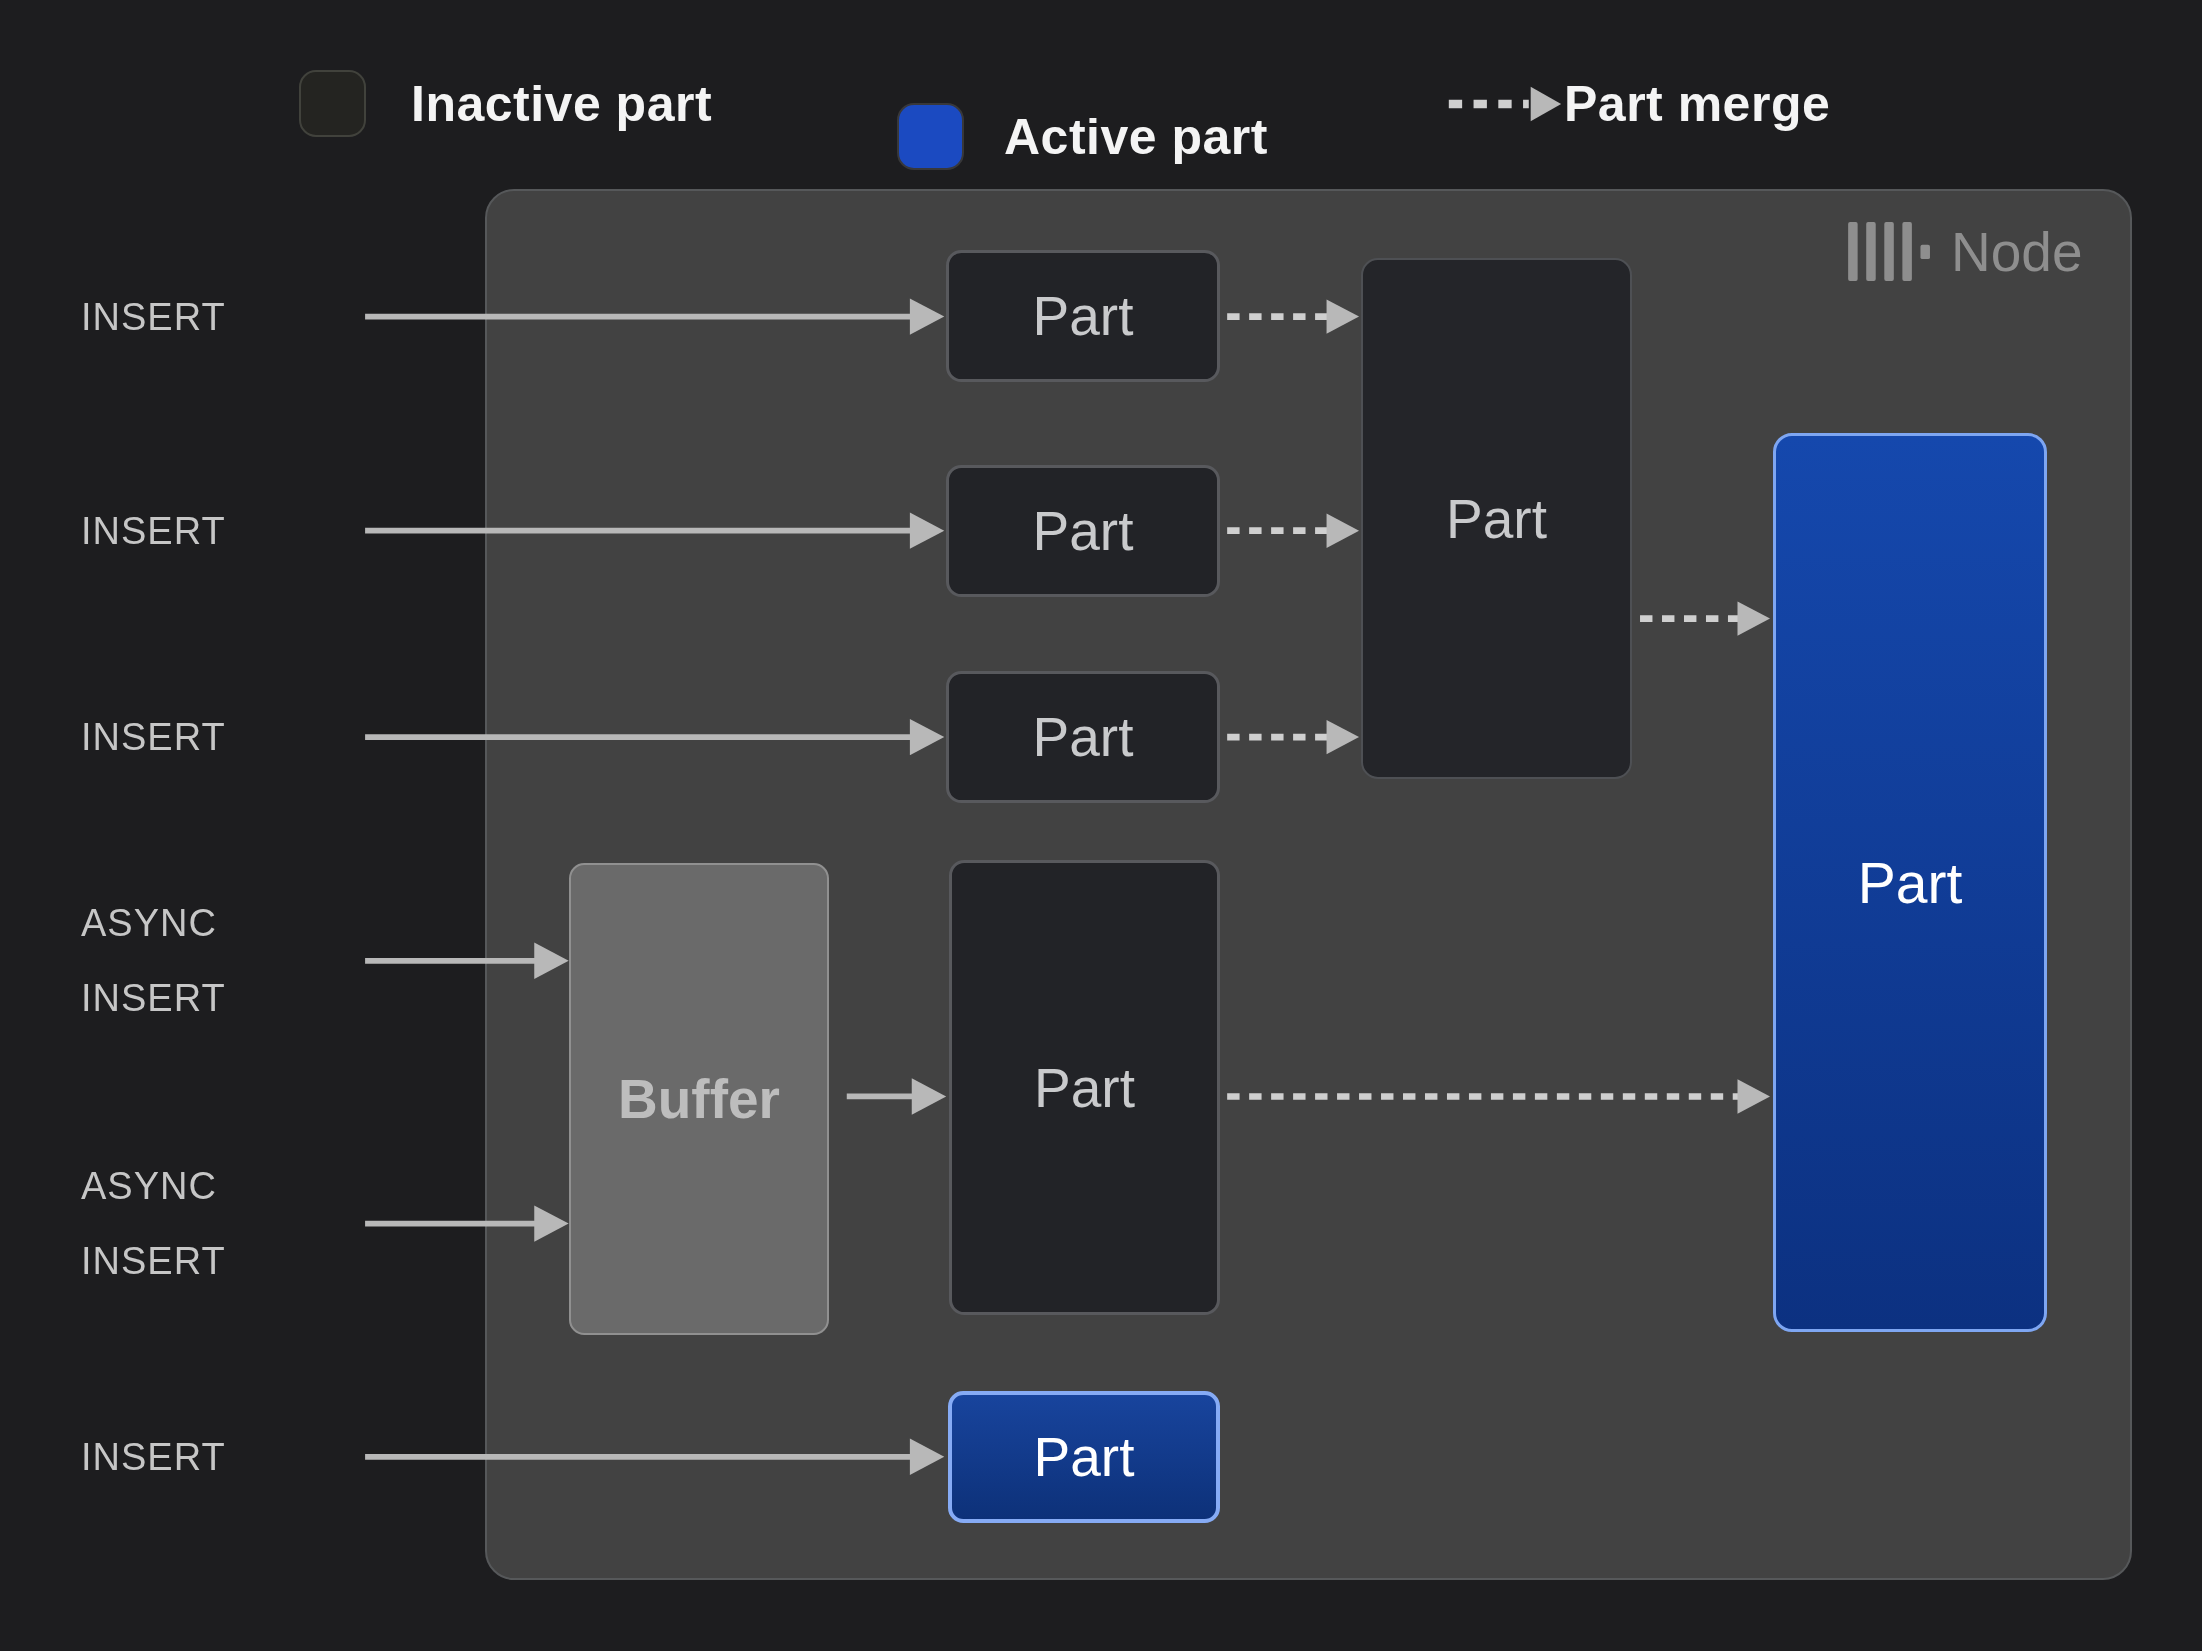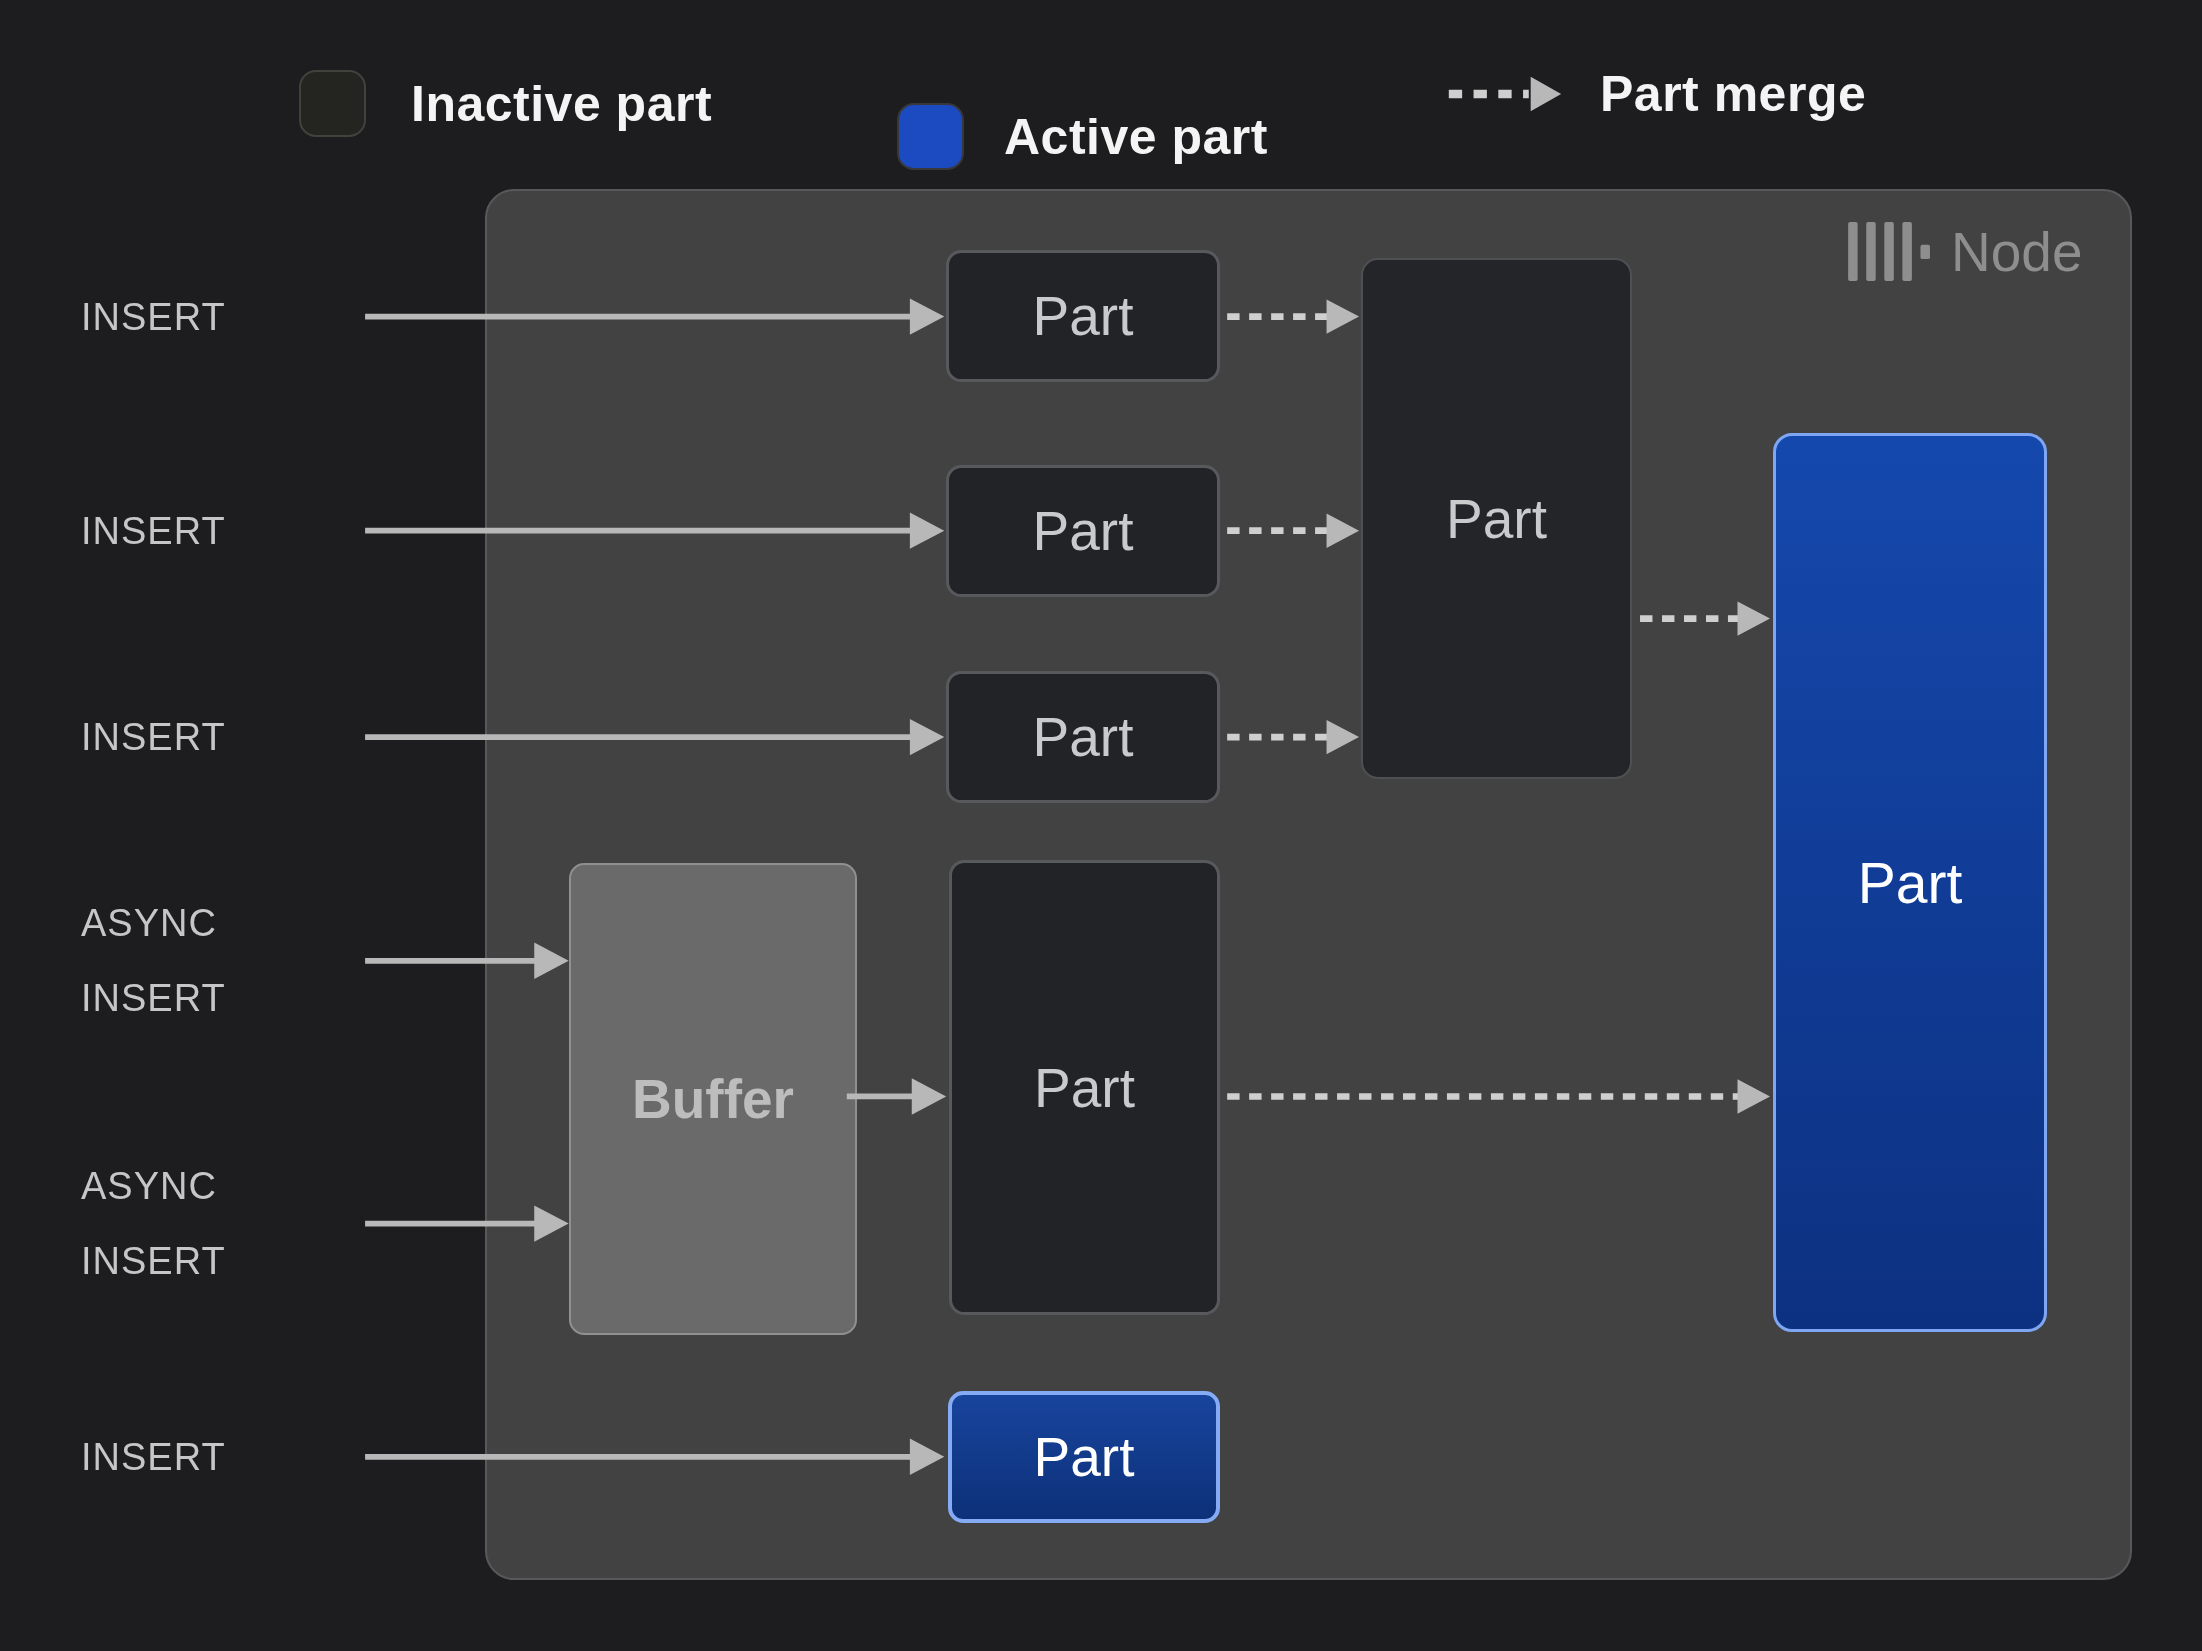--- a/index.html
+++ b/index.html
@@ -64,21 +64,21 @@
   <div class="legend-item" style="left:299px;top:70px;gap:45px;">
     <div class="swatch swatch-inactive"></div>
     <div class="legend-label">Inactive part</div>
   </div>
 
   <div class="legend-item" style="left:897px;top:70px;gap:40px;margin-top:33px;">
     <div class="swatch swatch-active"></div>
     <div class="legend-label">Active part</div>
   </div>
 
-  <div class="legend-item" style="left:1445px;top:60px;gap:36px;">
+  <div class="legend-item" style="left:1445px;top:70px;">
     <svg width="119" height="46" viewBox="0 0 125 48">
       <line x1="4" y1="24" x2="88" y2="24" stroke="#cfcfcf" stroke-width="9" stroke-dasharray="14 12"></line>
       <polygon points="122,24 90,6 90,42" fill="#b8b8b8"></polygon>
     </svg>
     <div class="legend-label">Part merge</div>
   </div>
 
   <div class="node"></div>
 
   <div class="node-title">
@@ -124,21 +124,21 @@
   </div>
 
   <div class="box part-merged" style="left:1361px;top:258px;width:271px;height:521px;">
     <span class="box-label">Part</span>
   </div>
 
   <div class="box part-active-big" style="left:1773px;top:433px;width:274px;height:899px;">
     <span class="box-label">Part</span>
   </div>
 
-  <div class="box buffer-box" style="left:569px;top:863px;width:288px;height:472px;text-align:right;">
+  <div class="box buffer-box" style="left:569px;top:863px;width:260px;height:472px;text-align:right;">
     <span class="box-label">Buffer</span>
   </div>
 
   <div class="box part-inactive" style="left:949px;top:860px;width:271px;height:455px;">
     <span class="box-label">Part</span>
   </div>
 
   <div class="box part-active-small" style="left:948px;top:1391px;width:272px;height:132px;">
     <span class="box-label">Part</span>
   </div>

